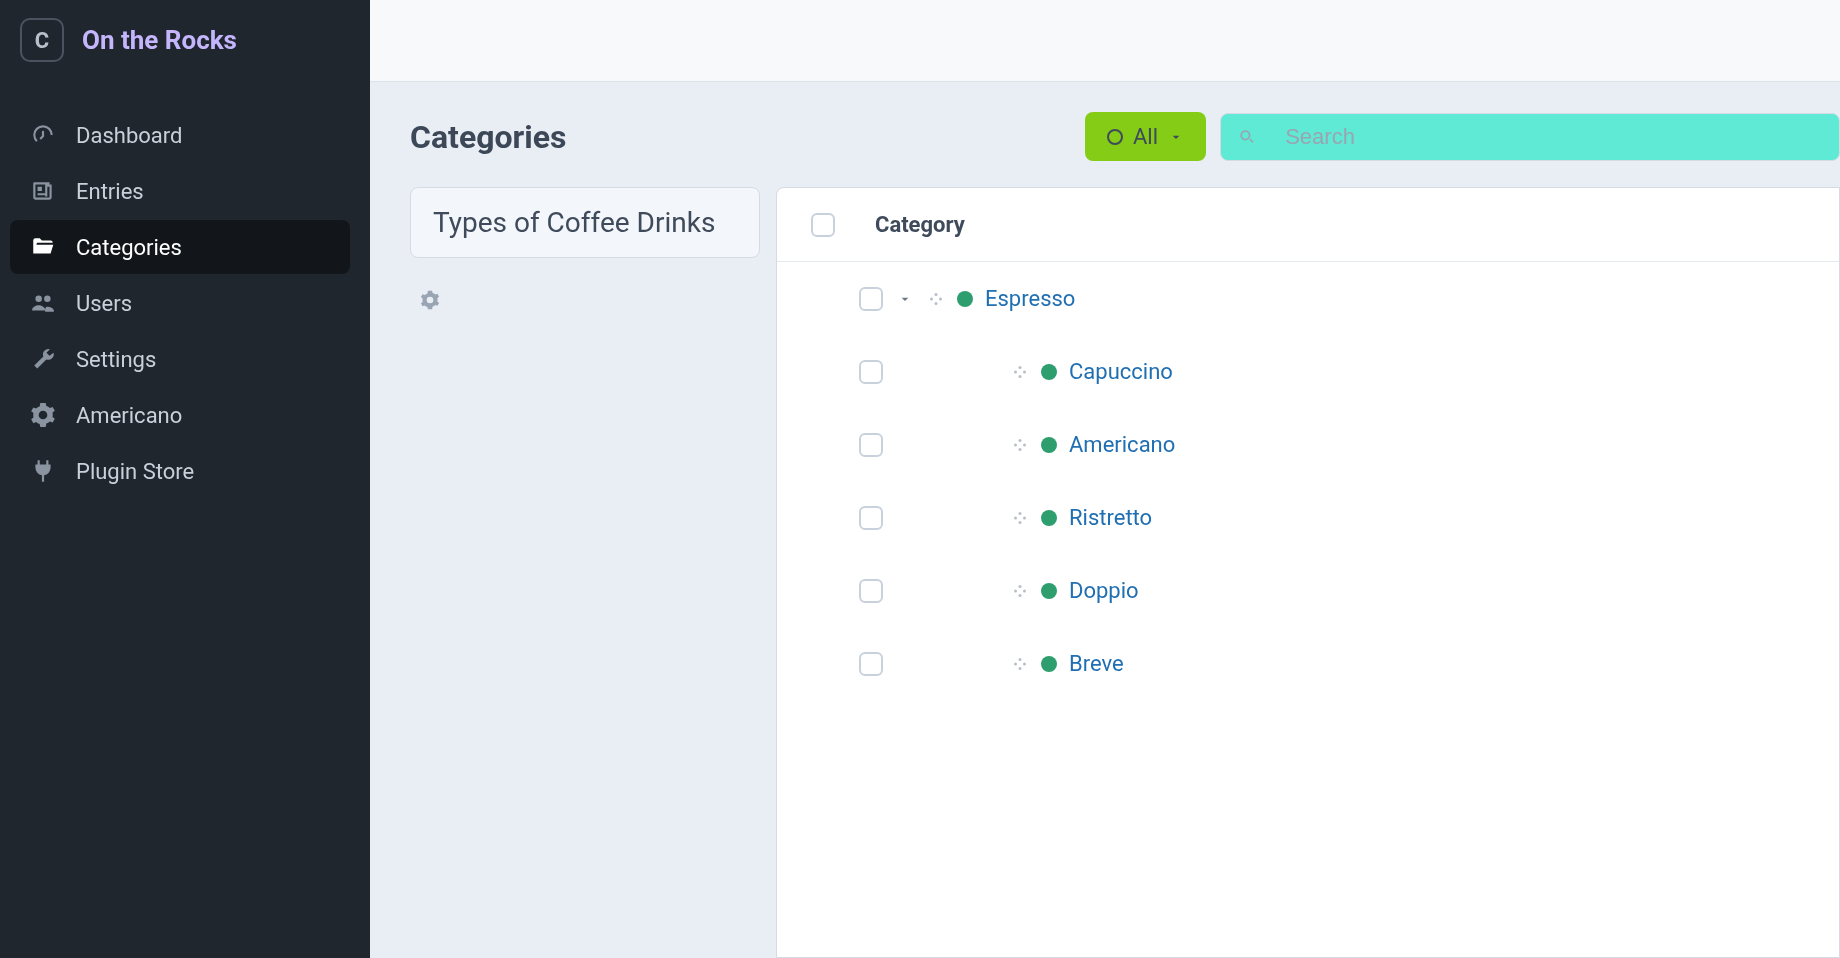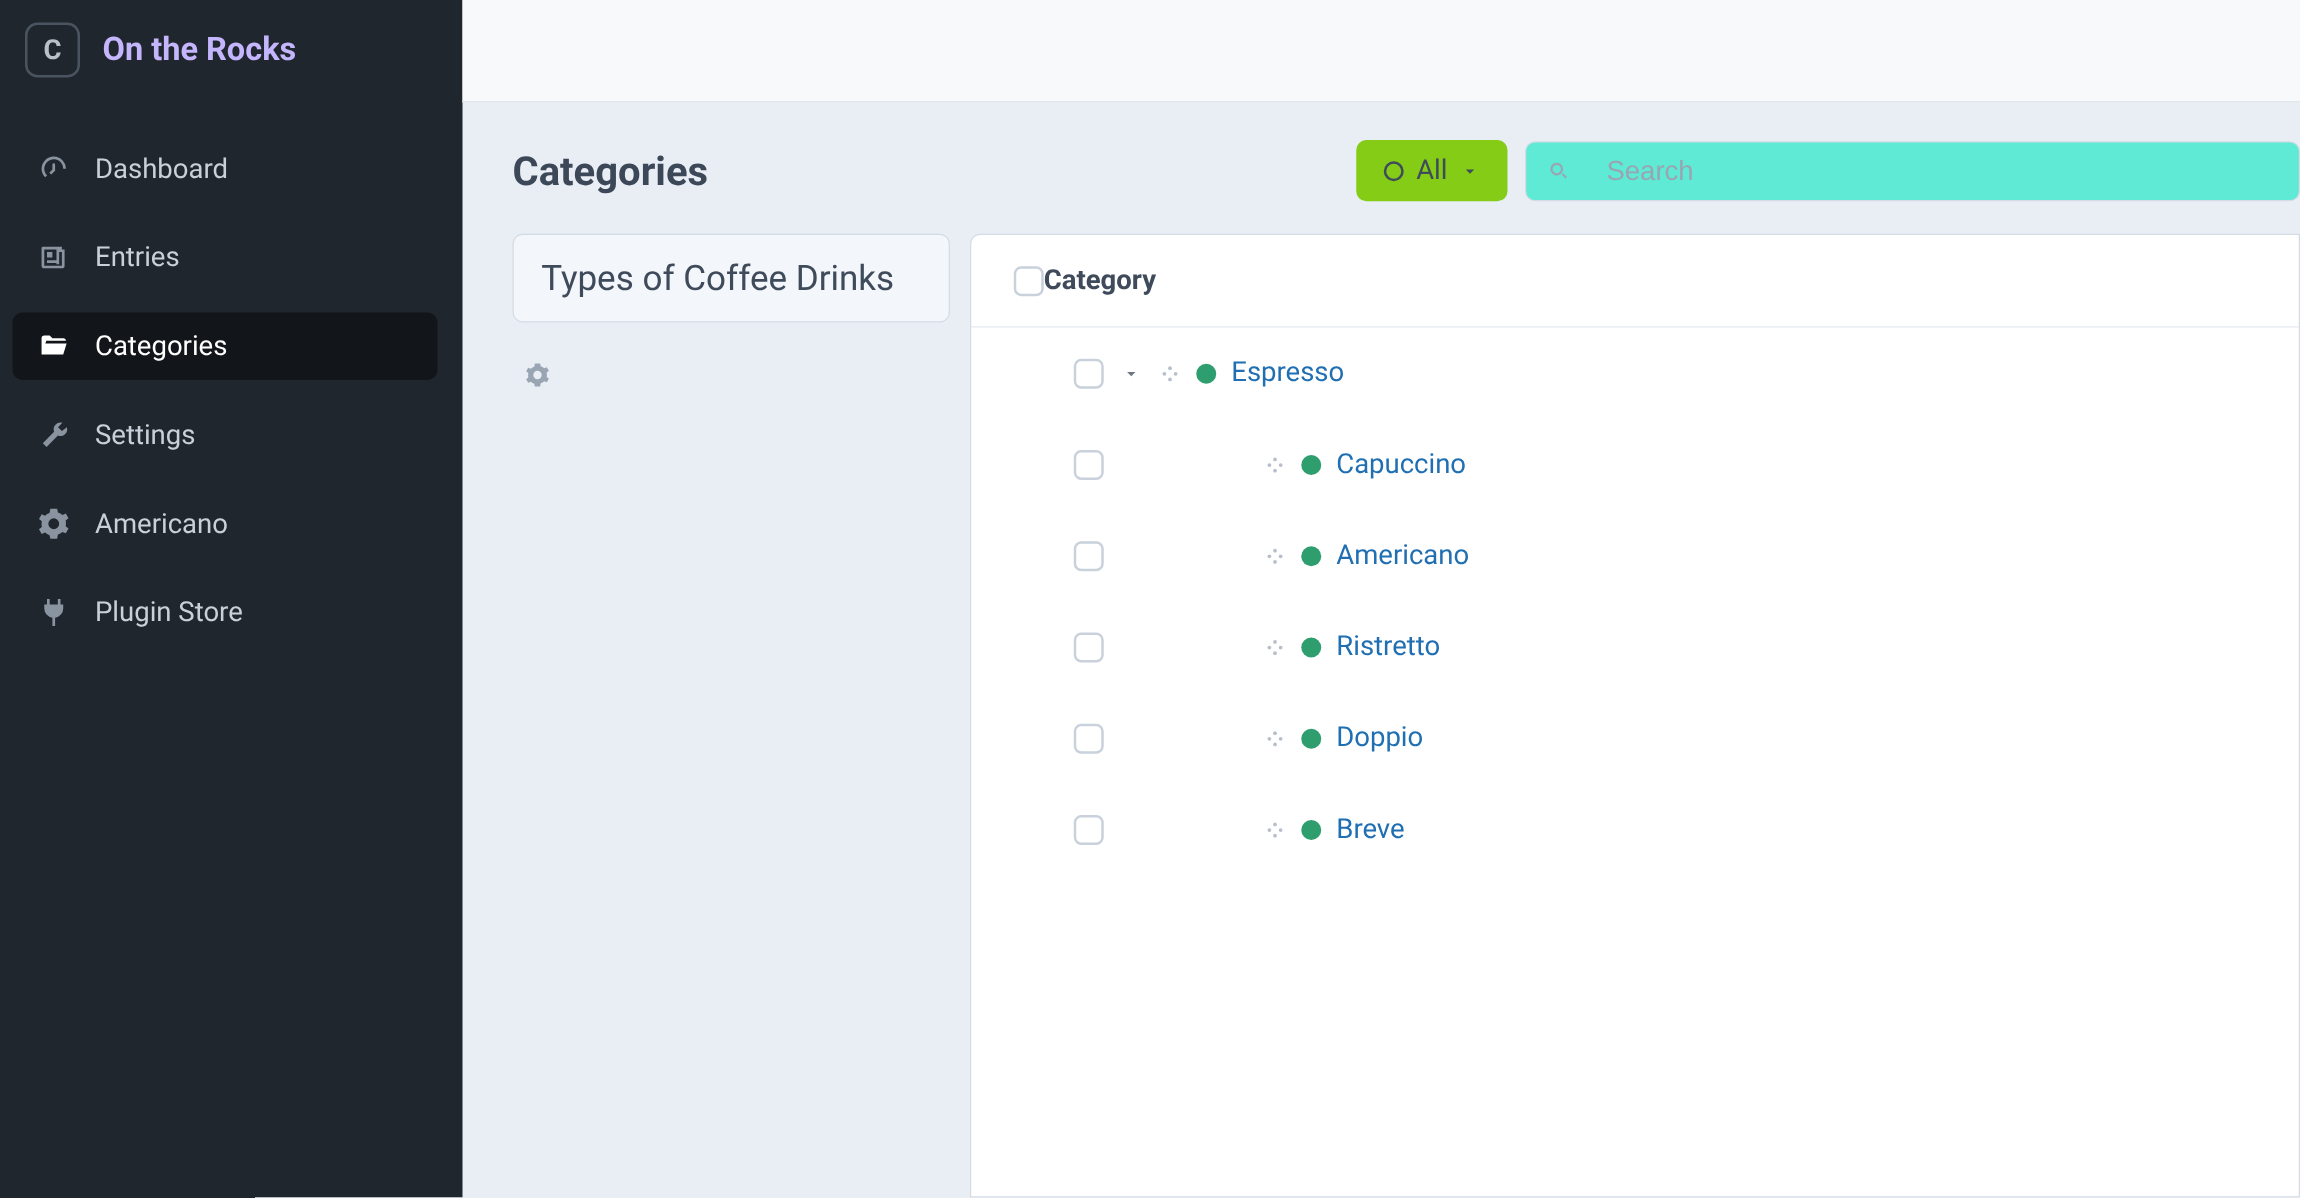--- a/index.html
+++ b/index.html
@@ -45,21 +45,21 @@
   }
   .app-title {
     font-size: 26px;
     font-weight: 700;
     color: #c4b5fd;
   }
   .nav {
     display: flex;
     flex-direction: column;
     padding: 24px 20px 0 10px;
-    gap: 17px;
+    gap: 2px;
   }
   .nav-item {
     display: flex;
     align-items: center;
     gap: 18px;
     padding: 14px 18px;
     border-radius: 8px;
     color: #c8d0da;
     cursor: pointer;
     font-size: 22px;
@@ -191,20 +191,21 @@
     background: #ffffff;
     border: 1px solid #d4dbe4;
     border-top-left-radius: 8px;
     min-width: 0;
     display: flex;
     flex-direction: column;
   }
   .table-head {
     display: flex;
     align-items: center;
+    gap: 40px;
     padding: 24px 34px;
     border-bottom: 1px solid #e5eaf1;
     font-weight: 700;
     font-size: 22px;
     color: #3f4b5b;
   }
   .checkbox {
     width: 24px;
     height: 24px;
     border: 2px solid #c9d1dc;
@@ -288,20 +289,28 @@
         </span>
         <span>Entries</span>
       </div>
       <div class="nav-item active">
         <span class="nav-icon">
           <svg viewBox="0 0 24 24" fill="currentColor">
               <path d="M3 6a2 2 0 0 1 2-2h4l2 2h8a2 2 0 0 1 2 2H6.5L3 18V6zm2.5 4h16l-2.5 8H3l2.5-8z"></path>
             </svg>
         </span>
         <span>Categories</span>
+      </div>
+      <div class="nav-item">
+        <span class="nav-icon">
+          <svg viewBox="0 0 24 24" fill="currentColor">
+              <path d="M8 11a3 3 0 1 0 0-6 3 3 0 0 0 0 6zm8 0a3 3 0 1 0 0-6 3 3 0 0 0 0 6zM2 19v-1c0-2.2 3.6-4 6-4s6 1.8 6 4v1H2zm12 0v-1c0-1 .5-1.9 1.3-2.6 2-.3 6.7 1 6.7 3.6v1h-8z"></path>
+            </svg>
+        </span>
+        <span>Users</span>
       </div>
       <div class="nav-item">
         <span class="nav-icon">
           <svg viewBox="0 0 24 24" fill="currentColor">
               <path d="M21.7 6.3a5 5 0 0 1-6.6 6.1l-8.4 8.4-2.8-2.8 8.4-8.4a5 5 0 0 1 6.1-6.6l-3.2 3.2 2.8 2.8 3.7-2.7z"></path>
             </svg>
         </span>
         <span>Settings</span>
       </div>
       <div class="nav-item">

